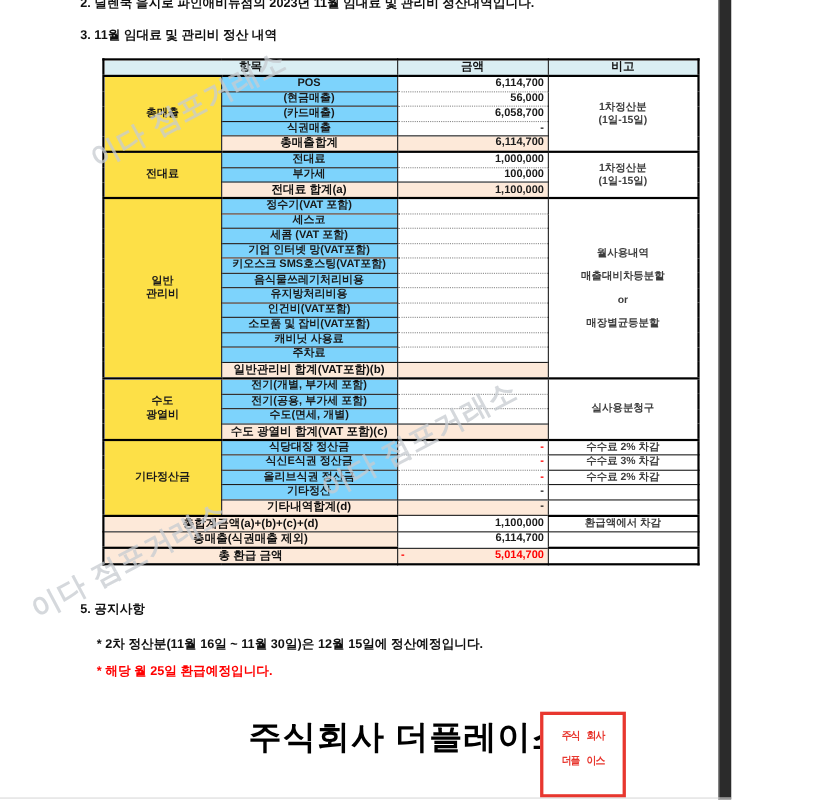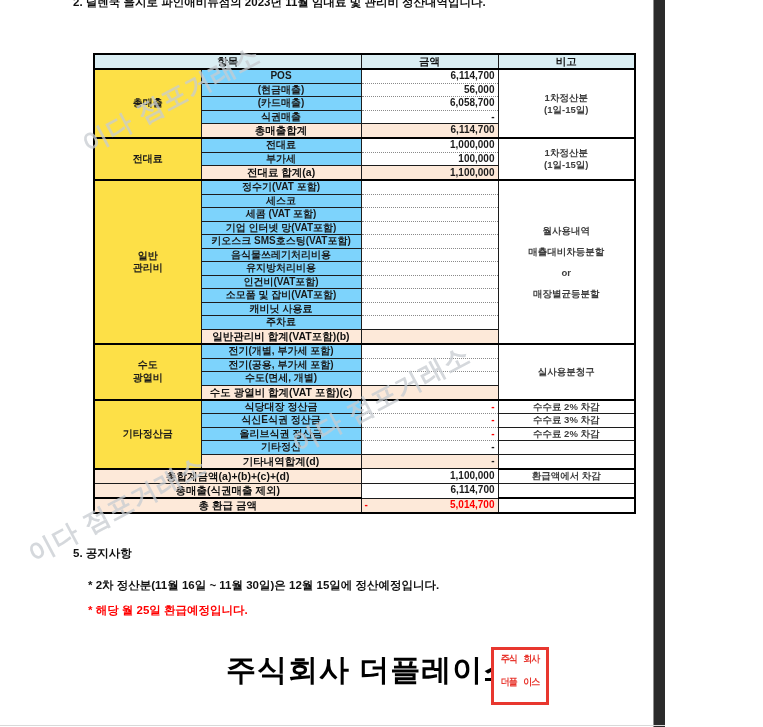--- a/index.html
+++ b/index.html
@@ -25,38 +25,39 @@
   tr.thick-top td{border-top:2px solid #000;}
   td.amount.solid{border-top:1px solid #1c1c1c;border-bottom:1px solid #1c1c1c;}
   .red{color:#ff0000;}
   td.amount .prefix{float:left;}
   .notice-title{left:73px;top:546px;}
   .notice-1{left:88px;top:563px;}
   .notice-2{left:88px;top:578px;}
   .notice-red{left:88px;top:603px;color:#ff0000;}
   .company{position:absolute;left:226px;top:650px;font-size:30px;letter-spacing:1px;color:#000;white-space:nowrap;}
   .seal{position:absolute;left:491px;top:647px;width:44px;height:44px;border:3px solid #e8372f;
-        display:grid;grid-template-columns:1fr 1fr;gap:1px;padding:4px;background:#fff;}
+        display:grid;grid-template-columns:1fr 1fr;gap:1px;padding:14px;background:#fff;}
   .seal span{color:#e8372f;font-size:9px;line-height:10px;text-align:center;overflow:hidden;
         transform:scaleY(1.1);letter-spacing:-1px;}
   .watermark{position:absolute;color:#c7ccd1;opacity:.75;font-size:26px;white-space:nowrap;
         transform:rotate(-28deg);transform-origin:left center;pointer-events:none;z-index:6;letter-spacing:1px;}
   .wm1{left:84px;top:128px;}
   .wm2{left:294px;top:428px;}
   .wm3{left:30px;top:538px;}
   .scroll-strip{position:absolute;right:0;top:0;width:11px;height:727px;background:#2b2b2b;border-left:1px solid #8f8f8f;}
   .cursor{position:absolute;left:740px;top:226px;}
   .bottom-line{position:absolute;left:0;top:725px;width:763px;height:1px;background:#d9d9d9;}
 </style>
 </head>
 <body>
 
 <div class="page">
 
   <div class="doc-line line2">2. 딜렌쿡 을지로 파인애비뉴점의 2023년 11월 임대료 및 관리비 정산내역입니다.</div>
+  <div class="doc-line line3">3. 11월 임대료 및 관리비 정산 내역</div>
 
   <table class="settle">
     <colgroup>
       <col style="width:107px">
         <col style="width:160px">
         <col style="width:137px">
         <col style="width:137px">
     </colgroup>
     <thead>
       <tr>

